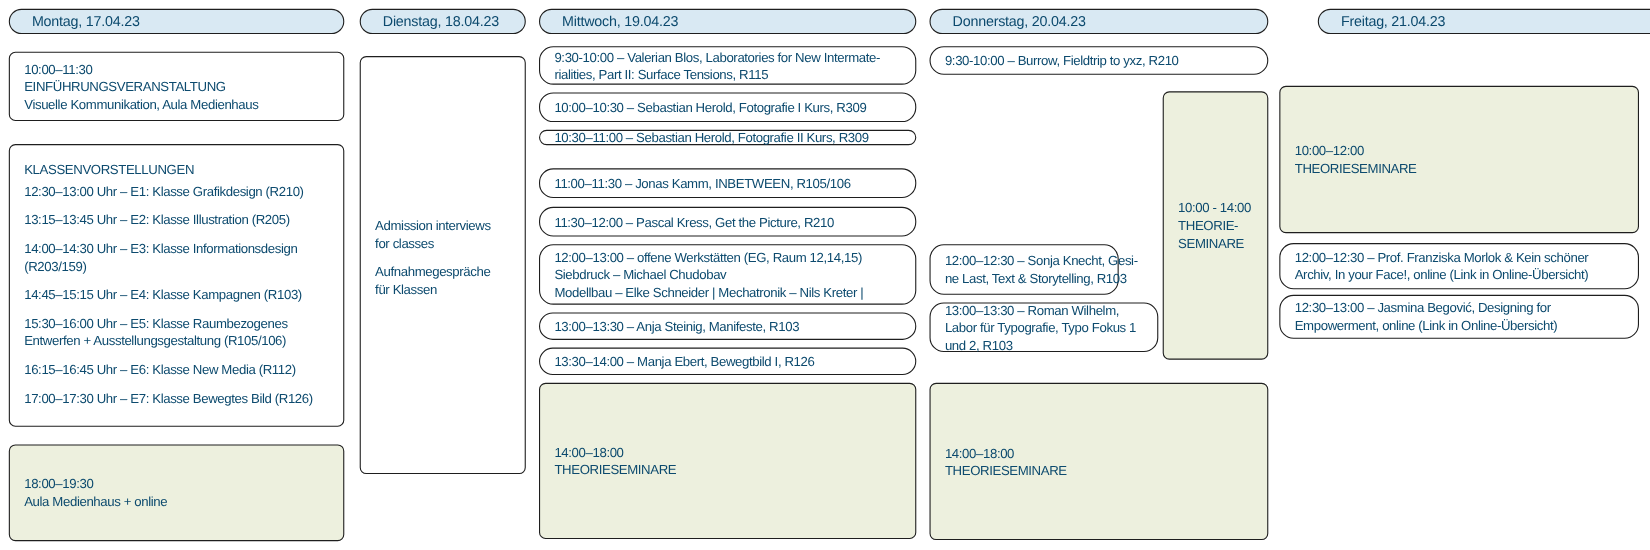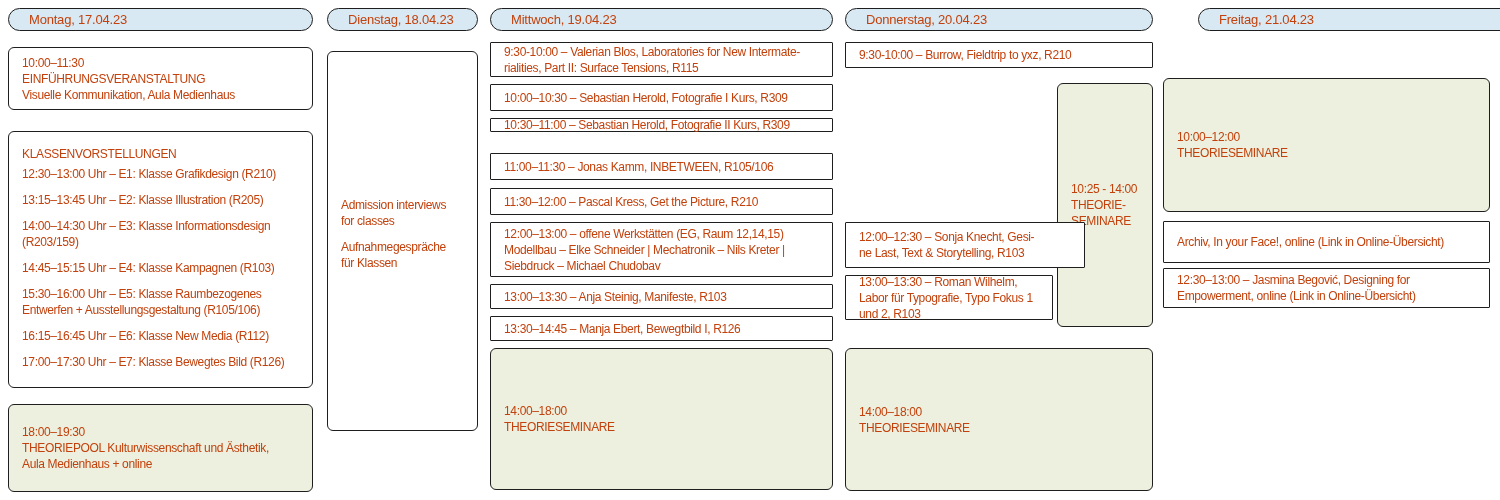--- a/index.html
+++ b/index.html
@@ -1,23 +1,23 @@
 <!DOCTYPE html>
 <html><head>
 <meta charset="utf-8">
 <style>
   html,body{margin:0;padding:0;background:#ffffff;}
   #stage{position:relative;width:1500px;height:500px;background:#ffffff;overflow:hidden;
-         font-family:"Liberation Sans",sans-serif;color:#c2410c;
+         font-family:"Liberation Sans",sans-serif;color:#0c4a6e;
          font-size:12px;line-height:16px;letter-spacing:-0.35px;}
   .pill{position:absolute;box-sizing:border-box;background:#d9e9f3;border:1.4px solid #1e1e1e;
         border-radius:13px;display:flex;align-items:center;padding:0 0 0 20px;
         font-size:13px;letter-spacing:-0.2px;}
   .card{position:absolute;box-sizing:border-box;background:#ffffff;border:1.4px solid #1e1e1e;
-        border-radius:1px;display:flex;flex-direction:column;justify-content:center;
+        border-radius:13px;display:flex;flex-direction:column;justify-content:center;
         padding:0 13px;}
   .card.lg{border-radius:6px;}
   .card.green{background:#edf0de;}
   .card.start{justify-content:flex-start;padding-top:14px;padding-bottom:12px;}
   .line{white-space:nowrap;}
   .para{margin-bottom:10px;}
   .para:last-child{margin-bottom:0;}
   .title{margin-bottom:4px;}
   .para.gap{margin-bottom:14px;}
 </style>
@@ -58,21 +58,20 @@
     <div class="para">
       <div class="line">16:15–16:45 Uhr – E6: Klasse New Media (R112)</div>
     </div>
     <div class="para">
       <div class="line">17:00–17:30 Uhr – E7: Klasse Bewegtes Bild (R126)</div>
     </div>
   </div>
 
   <div class="card lg green" style="left:8px;top:404px;width:305px;height:88px">
     <div class="line">18:00–19:30</div>
-    <div class="line">THEORIEPOOL Kulturwissenschaft und Ästhetik,</div>
     <div class="line">Aula Medienhaus + online</div>
   </div>
 
   <div class="pill" style="left:327px;top:8px;width:151px;height:23px">
     <span>Dienstag, 18.04.23</span>
   </div>
 
   <div class="card lg" style="left:327px;top:51px;width:151px;height:380px">
     <div class="para">
       <div class="line">Admission interviews</div>
@@ -104,52 +103,52 @@
   <div class="card" style="left:490px;top:153px;width:343px;height:27px">
     <div class="line">11:00–11:30 – Jonas Kamm, INBETWEEN, R105/106</div>
   </div>
 
   <div class="card" style="left:490px;top:188px;width:343px;height:27px">
     <div class="line">11:30–12:00 – Pascal Kress, Get the Picture, R210</div>
   </div>
 
   <div class="card" style="left:490px;top:222px;width:343px;height:55px">
     <div class="line">12:00–13:00 – offene Werkstätten (EG, Raum 12,14,15)</div>
+    <div class="line">Siebdruck – Michael Chudobav</div>
     <div class="line">Modellbau – Elke Schneider | Mechatronik – Nils Kreter |</div>
-    <div class="line">Siebdruck – Michael Chudobav</div>
   </div>
 
   <div class="card" style="left:490px;top:284px;width:343px;height:25px">
     <div class="line">13:00–13:30 – Anja Steinig, Manifeste, R103</div>
   </div>
 
   <div class="card" style="left:490px;top:316px;width:343px;height:25px">
-    <div class="line">13:30–14:45 – Manja Ebert, Bewegtbild I, R126</div>
+    <div class="line">13:30–14:00 – Manja Ebert, Bewegtbild I, R126</div>
   </div>
 
   <div class="card lg green" style="left:490px;top:348px;width:343px;height:142px">
     <div class="line">14:00–18:00</div>
     <div class="line">THEORIESEMINARE</div>
   </div>
 
   <div class="pill" style="left:845px;top:8px;width:308px;height:23px">
     <span>Donnerstag, 20.04.23</span>
   </div>
 
   <div class="card" style="left:845px;top:42px;width:308px;height:26px">
     <div class="line">9:30-10:00 – Burrow, Fieldtrip to yxz, R210</div>
   </div>
 
   <div class="card lg green" style="left:1057px;top:83px;width:96px;height:244px">
-    <div class="line">10:25 - 14:00</div>
+    <div class="line">10:00 - 14:00</div>
     <div class="line">THEORIE-</div>
     <div class="line">SEMINARE</div>
   </div>
 
-  <div class="card" style="left:845px;top:222px;width:240px;height:46px">
+  <div class="card" style="left:845px;top:222px;width:172px;height:46px">
     <div class="line">12:00–12:30 – Sonja Knecht, Gesi-</div>
     <div class="line">ne Last, Text &amp; Storytelling, R103</div>
   </div>
 
   <div class="card" style="left:845px;top:275px;width:208px;height:45px">
     <div class="line">13:00–13:30 – Roman Wilhelm,</div>
     <div class="line">Labor für Typografie, Typo Fokus 1</div>
     <div class="line">und 2, R103</div>
   </div>
 
@@ -161,20 +160,21 @@
   <div class="pill" style="left:1198px;top:8px;width:327px;height:23px">
     <span>Freitag, 21.04.23</span>
   </div>
 
   <div class="card lg green" style="left:1163px;top:78px;width:327px;height:134px">
     <div class="line">10:00–12:00</div>
     <div class="line">THEORIESEMINARE</div>
   </div>
 
   <div class="card" style="left:1163px;top:221px;width:327px;height:42px">
+    <div class="line">12:00–12:30 – Prof. Franziska Morlok &amp; Kein schöner</div>
     <div class="line">Archiv, In your Face!, online (Link in Online-Übersicht)</div>
   </div>
 
   <div class="card" style="left:1163px;top:268px;width:327px;height:40px">
     <div class="line">12:30–13:00 – Jasmina Begović, Designing for</div>
     <div class="line">Empowerment, online (Link in Online-Übersicht)</div>
   </div>
 
 </div>
 

